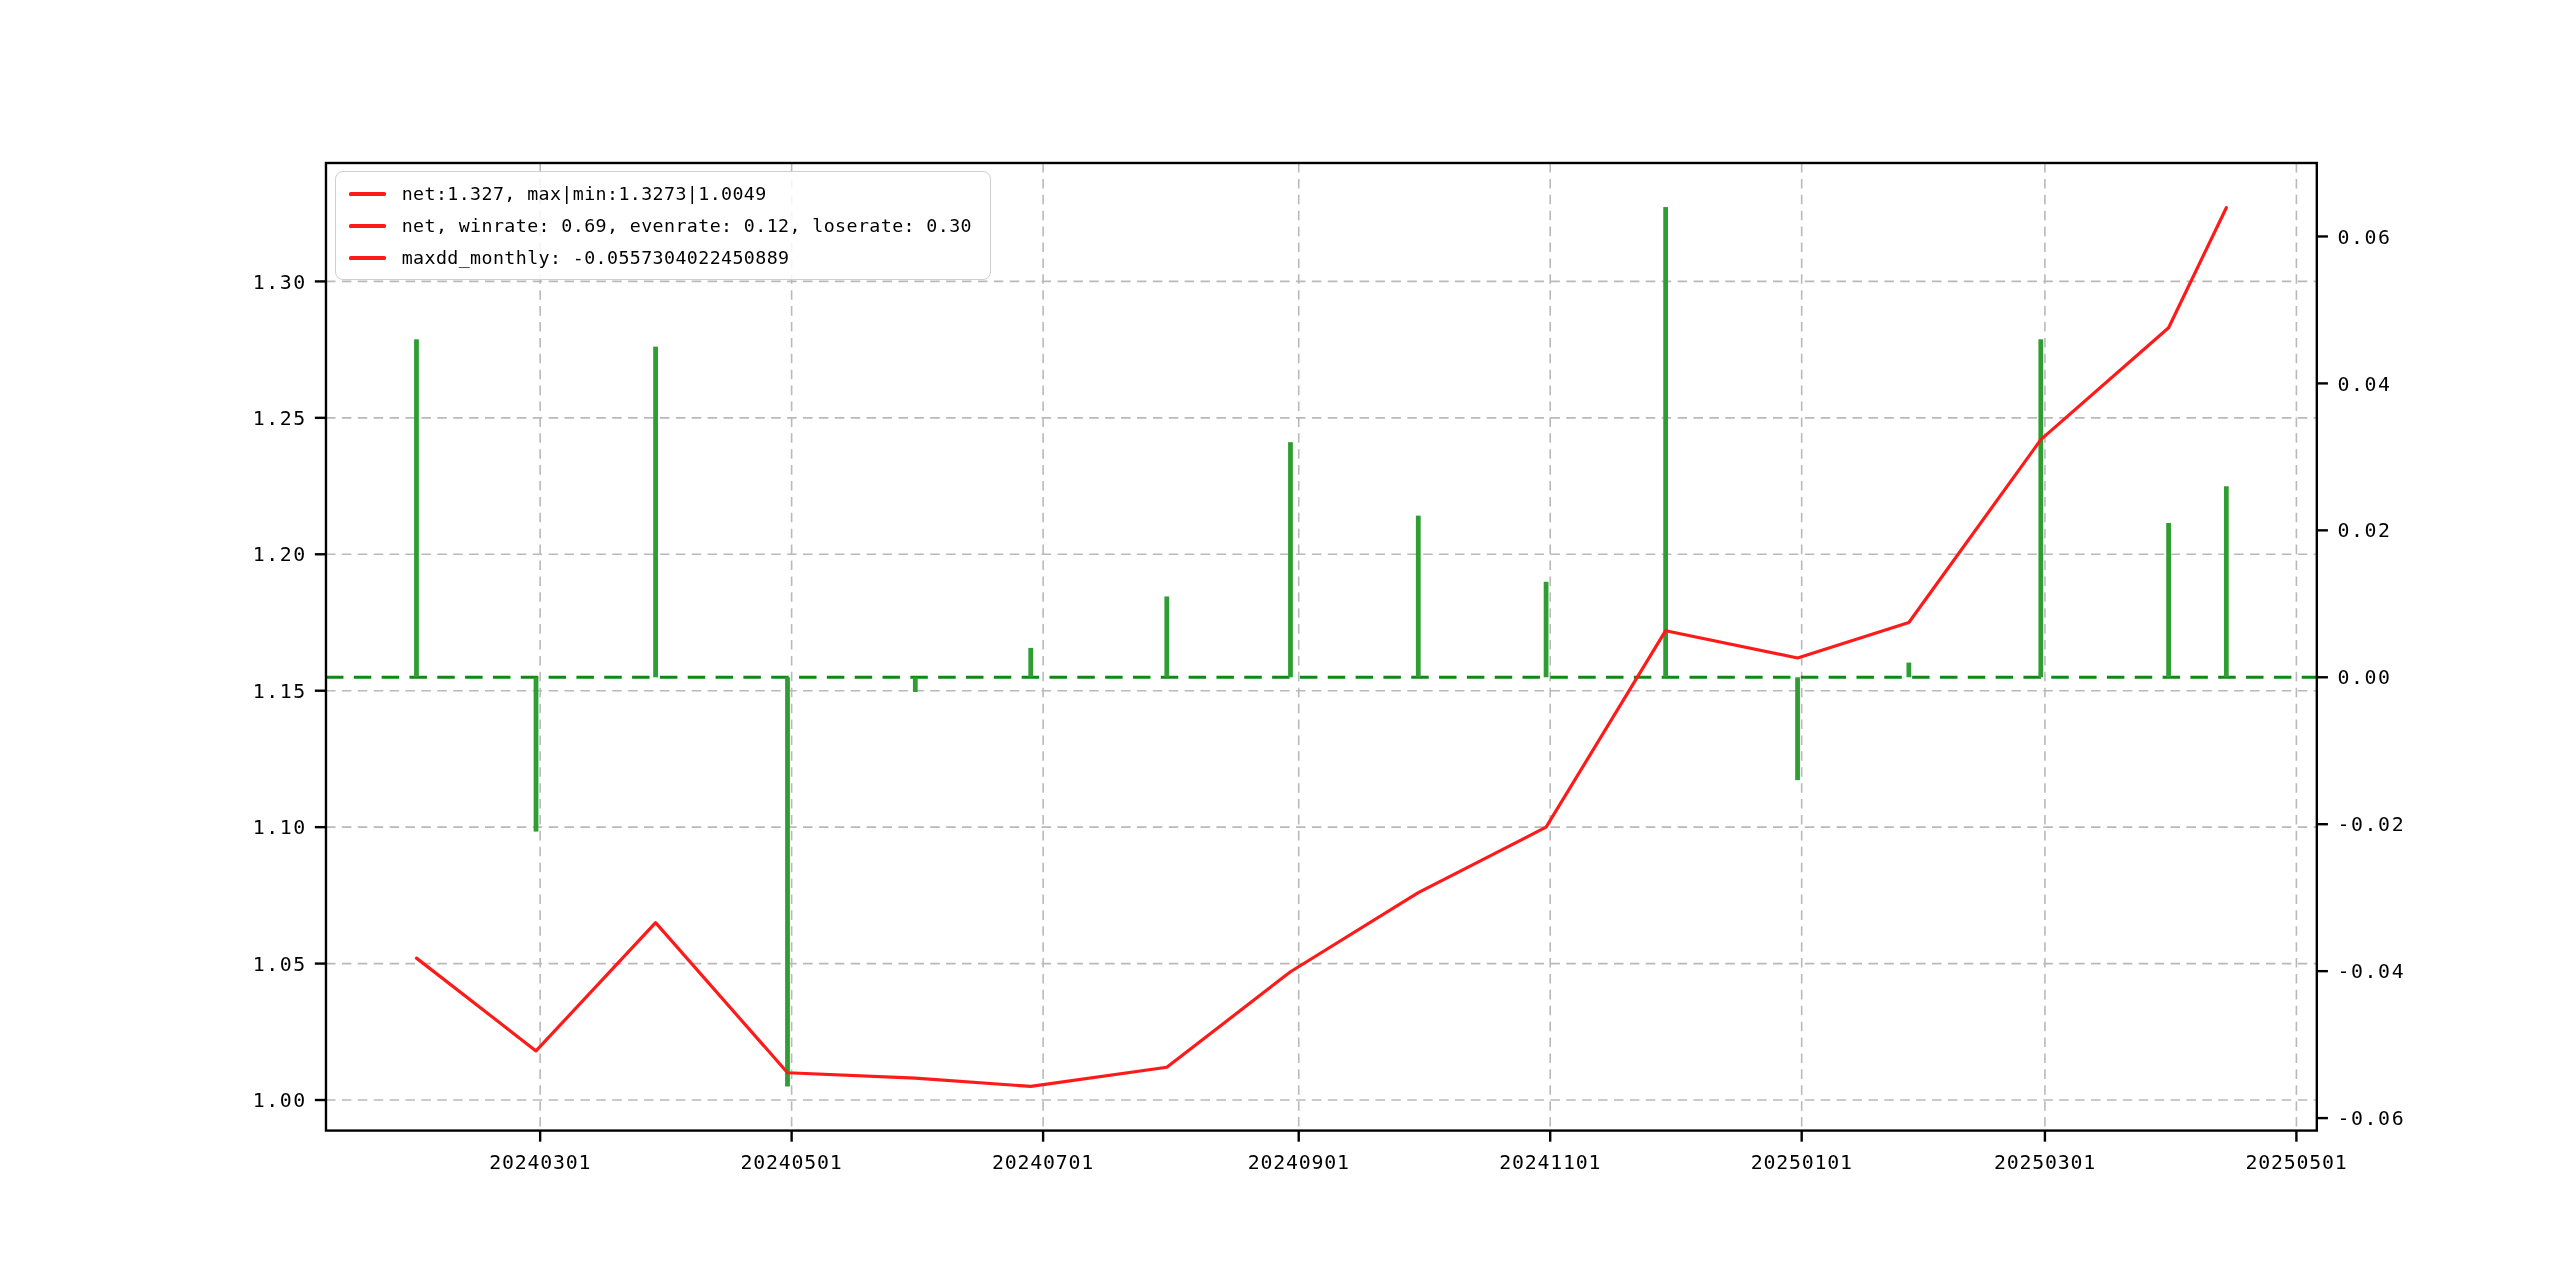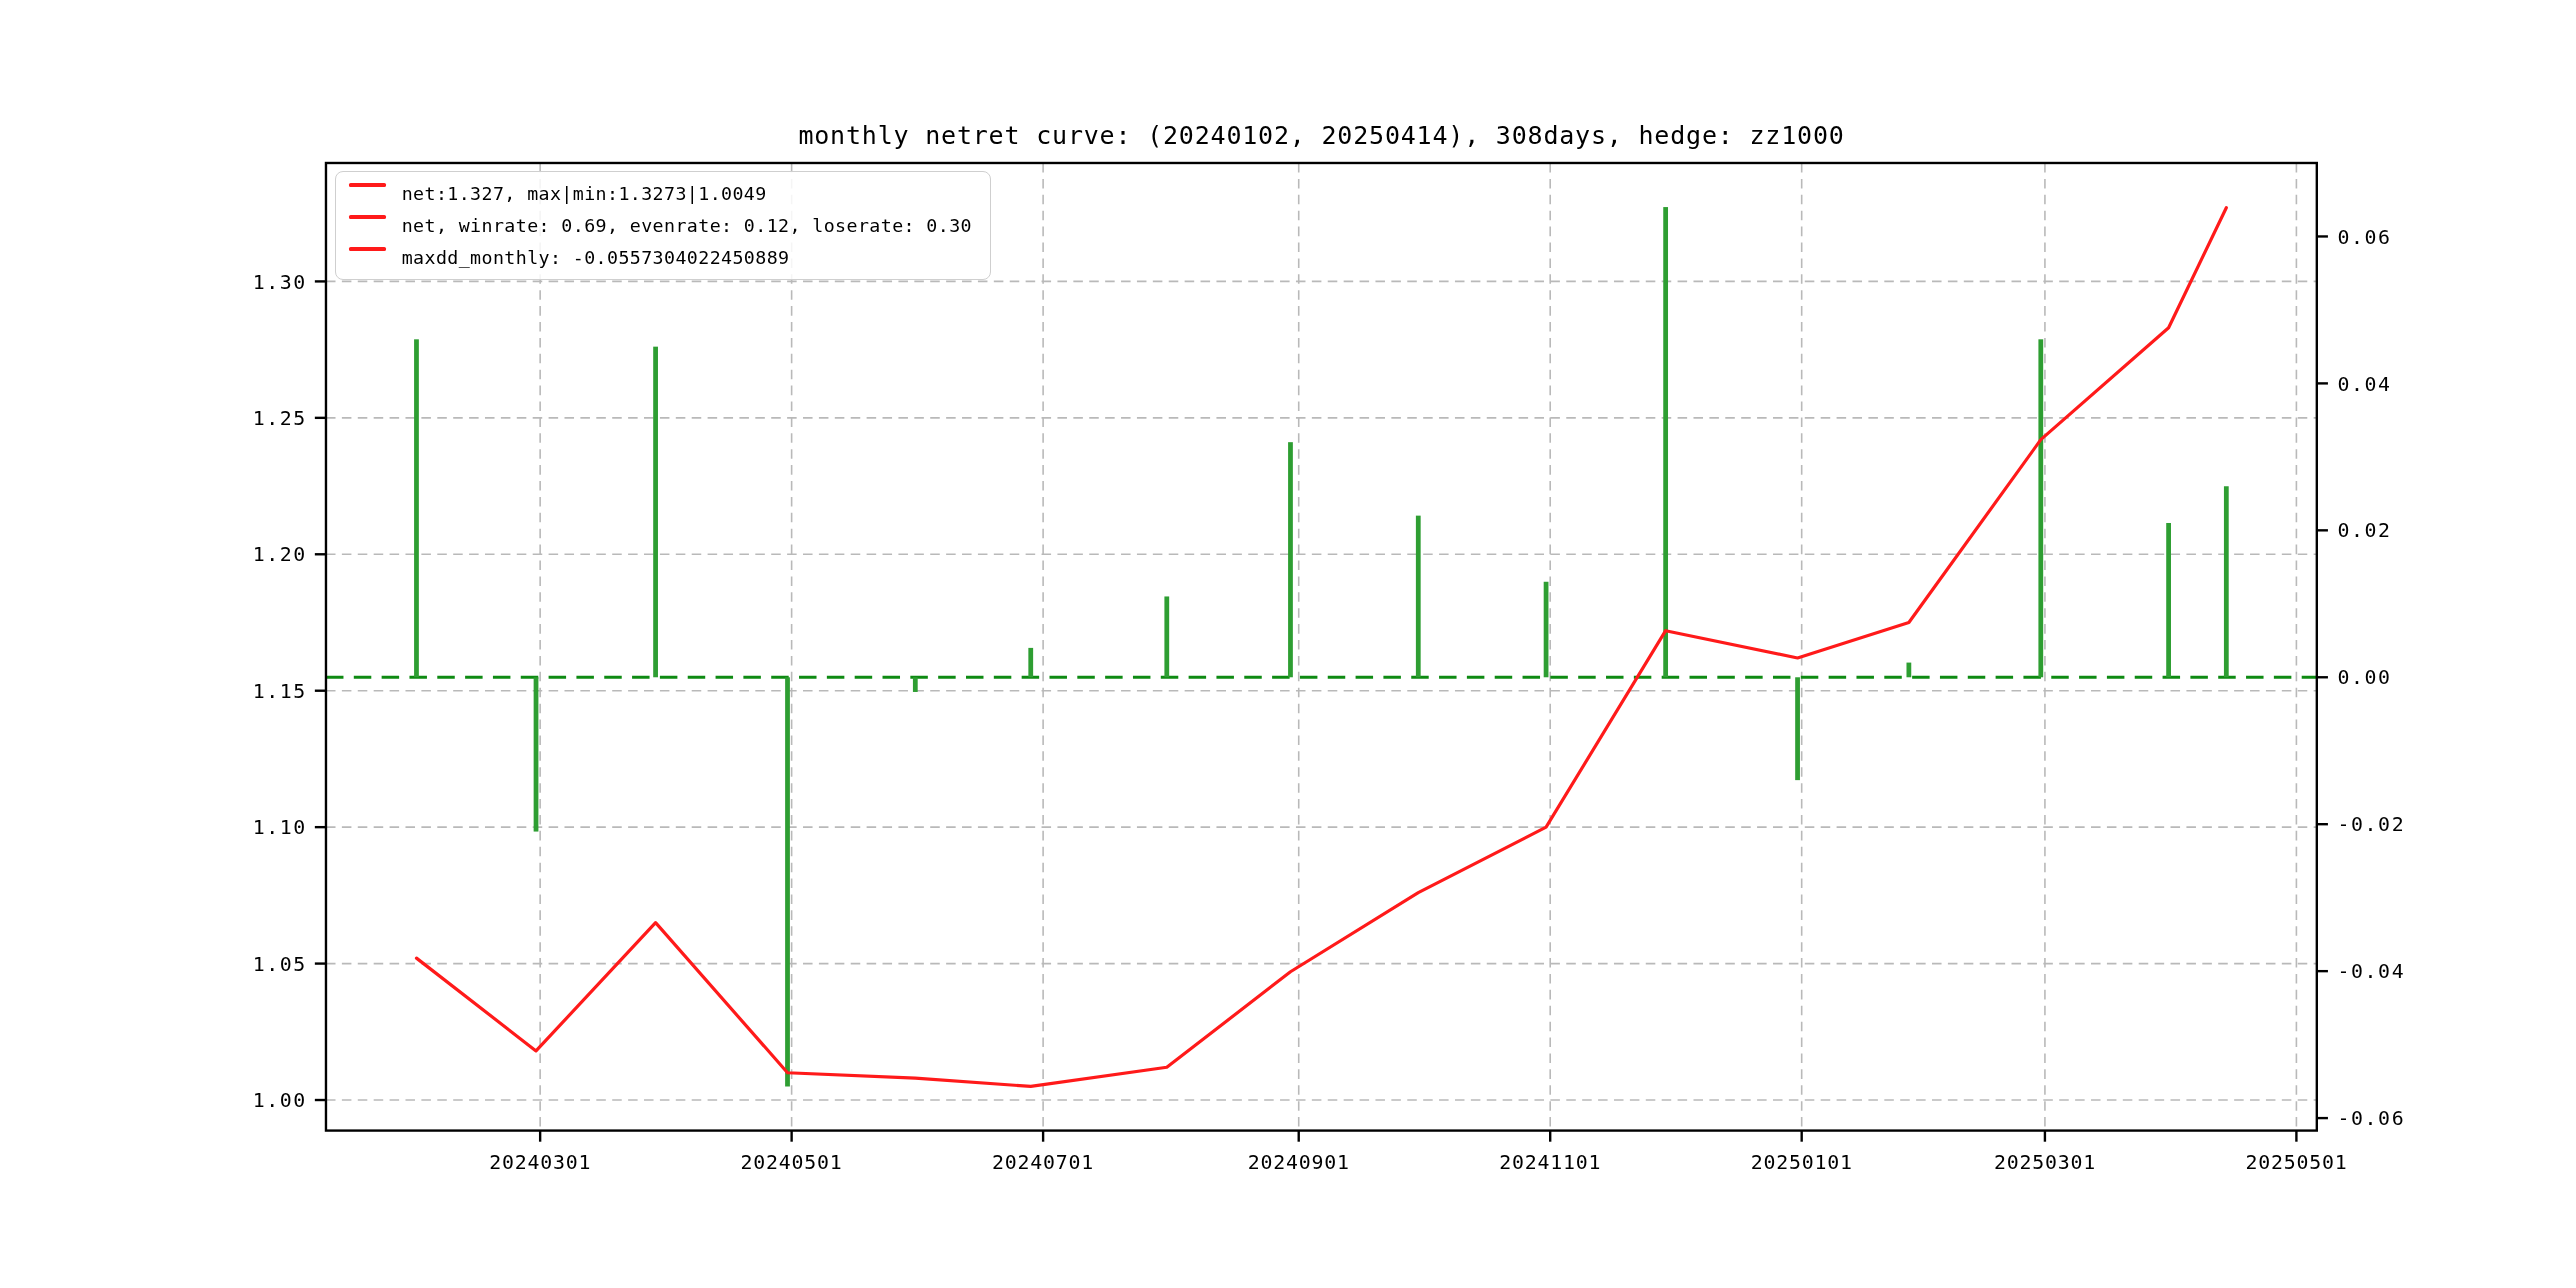--- a/index.html
+++ b/index.html
@@ -25,21 +25,21 @@
     left:335px;top:171px;
     background:rgba(255,255,255,0.85);
     border:1.6px solid #cfcfcf;
     border-radius:8px;
     padding:11px 17.5px 11px 12.7px;
     display:flex;
     flex-direction:column;
     gap:11px;
     z-index:3;
   }
-  .legend-row{display:flex;align-items:flex-start;gap:16px;}
+  .legend-row{display:flex;align-items:center;gap:16px;}
   .legend-swatch{
     width:37px;height:4px;border-radius:1.6px;
     flex:0 0 auto;
   }
   .legend-label{
     font-size:18.3px;color:#000;white-space:nowrap;letter-spacing:0.4px;
   }
   text{font-family:"DejaVu Sans Mono", monospace;fill:#000;}
 </style>
 </head>
@@ -120,21 +120,20 @@
       <line x1="1949.7862911575894" y1="1422" x2="1949.7862911575894" y2="1436" stroke="#000" stroke-width="3"></line>
       <text x="1949.7862911575894" y="1470" text-anchor="middle" font-size="25" letter-spacing="1">20241101</text>
       <line x1="2266.091944501967" y1="1422" x2="2266.091944501967" y2="1436" stroke="#000" stroke-width="3"></line>
       <text x="2266.091944501967" y="1470" text-anchor="middle" font-size="25" letter-spacing="1">20250101</text>
       <line x1="2572.0269206875128" y1="1422" x2="2572.0269206875128" y2="1436" stroke="#000" stroke-width="3"></line>
       <text x="2572.0269206875128" y="1470" text-anchor="middle" font-size="25" letter-spacing="1">20250301</text>
       <line x1="2888.332574031891" y1="1422" x2="2888.332574031891" y2="1436" stroke="#000" stroke-width="3"></line>
       <text x="2888.332574031891" y="1470" text-anchor="middle" font-size="25" letter-spacing="1">20250501</text>
     </svg>
 
-  <div class="chart-title">monthly netret curve: (20240102, 20250414), 308days, hedge: zz1000</div>
 
   <div class="legend-box">
     <div class="legend-row">
       <span class="legend-swatch" style="background: rgb(255, 26, 26);"></span>
       <span class="legend-label">net:1.327, max|min:1.3273|1.0049</span>
     </div>
     <div class="legend-row">
       <span class="legend-swatch" style="background: rgb(255, 26, 26);"></span>
       <span class="legend-label">net, winrate: 0.69, evenrate: 0.12, loserate: 0.30</span>
     </div>

